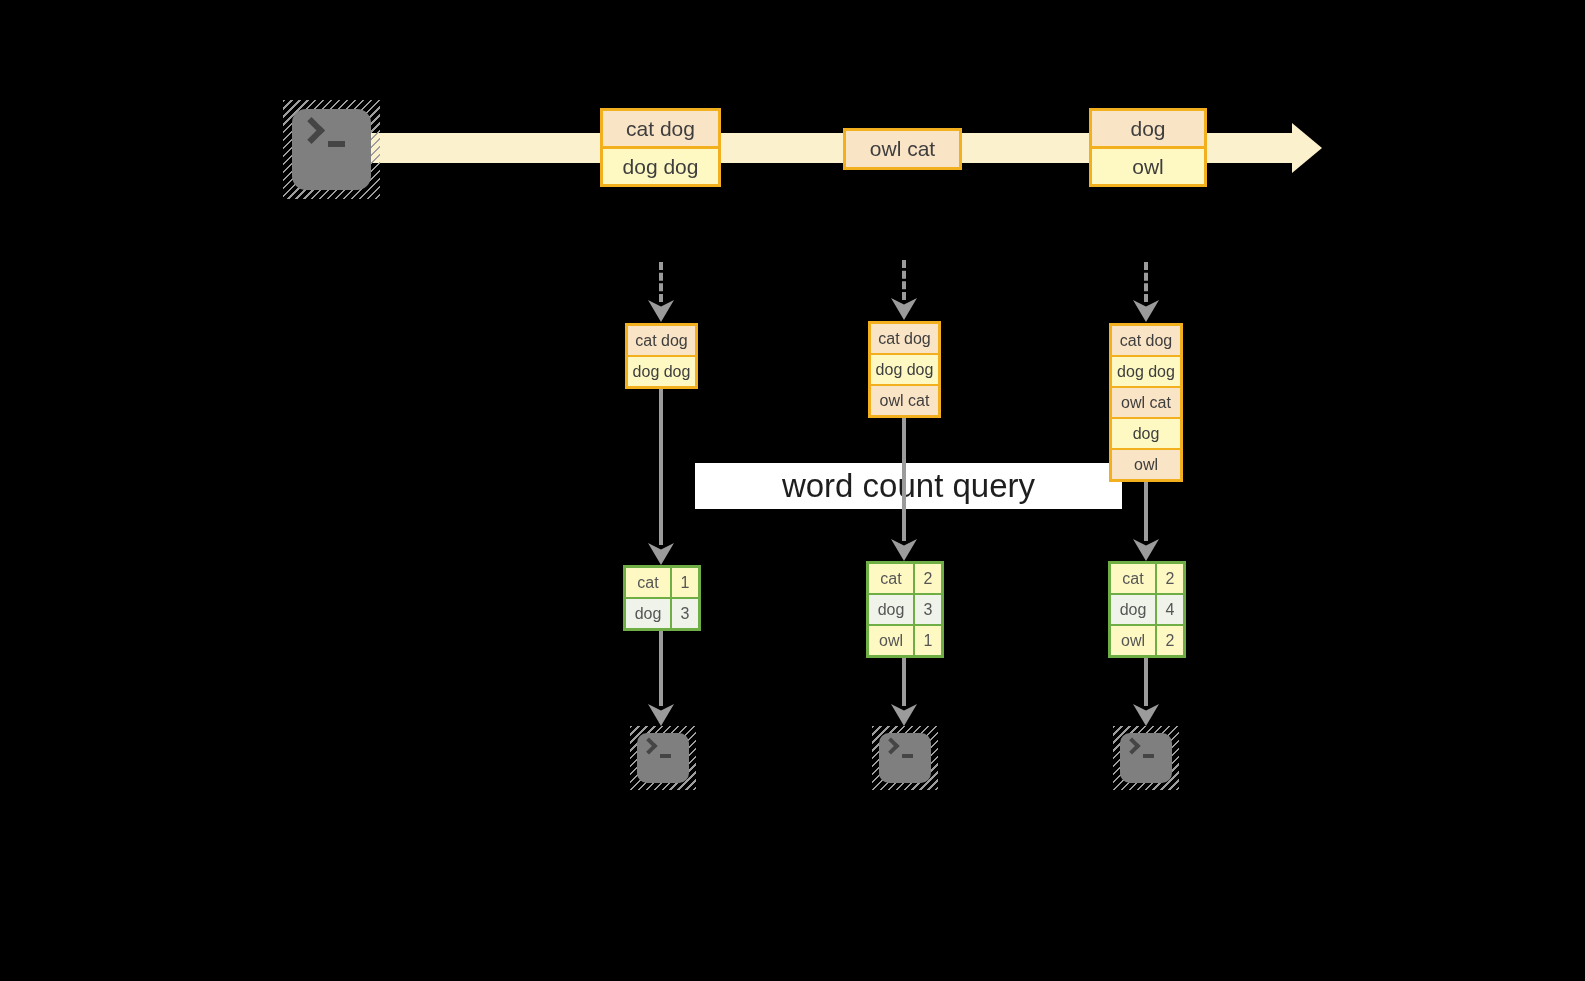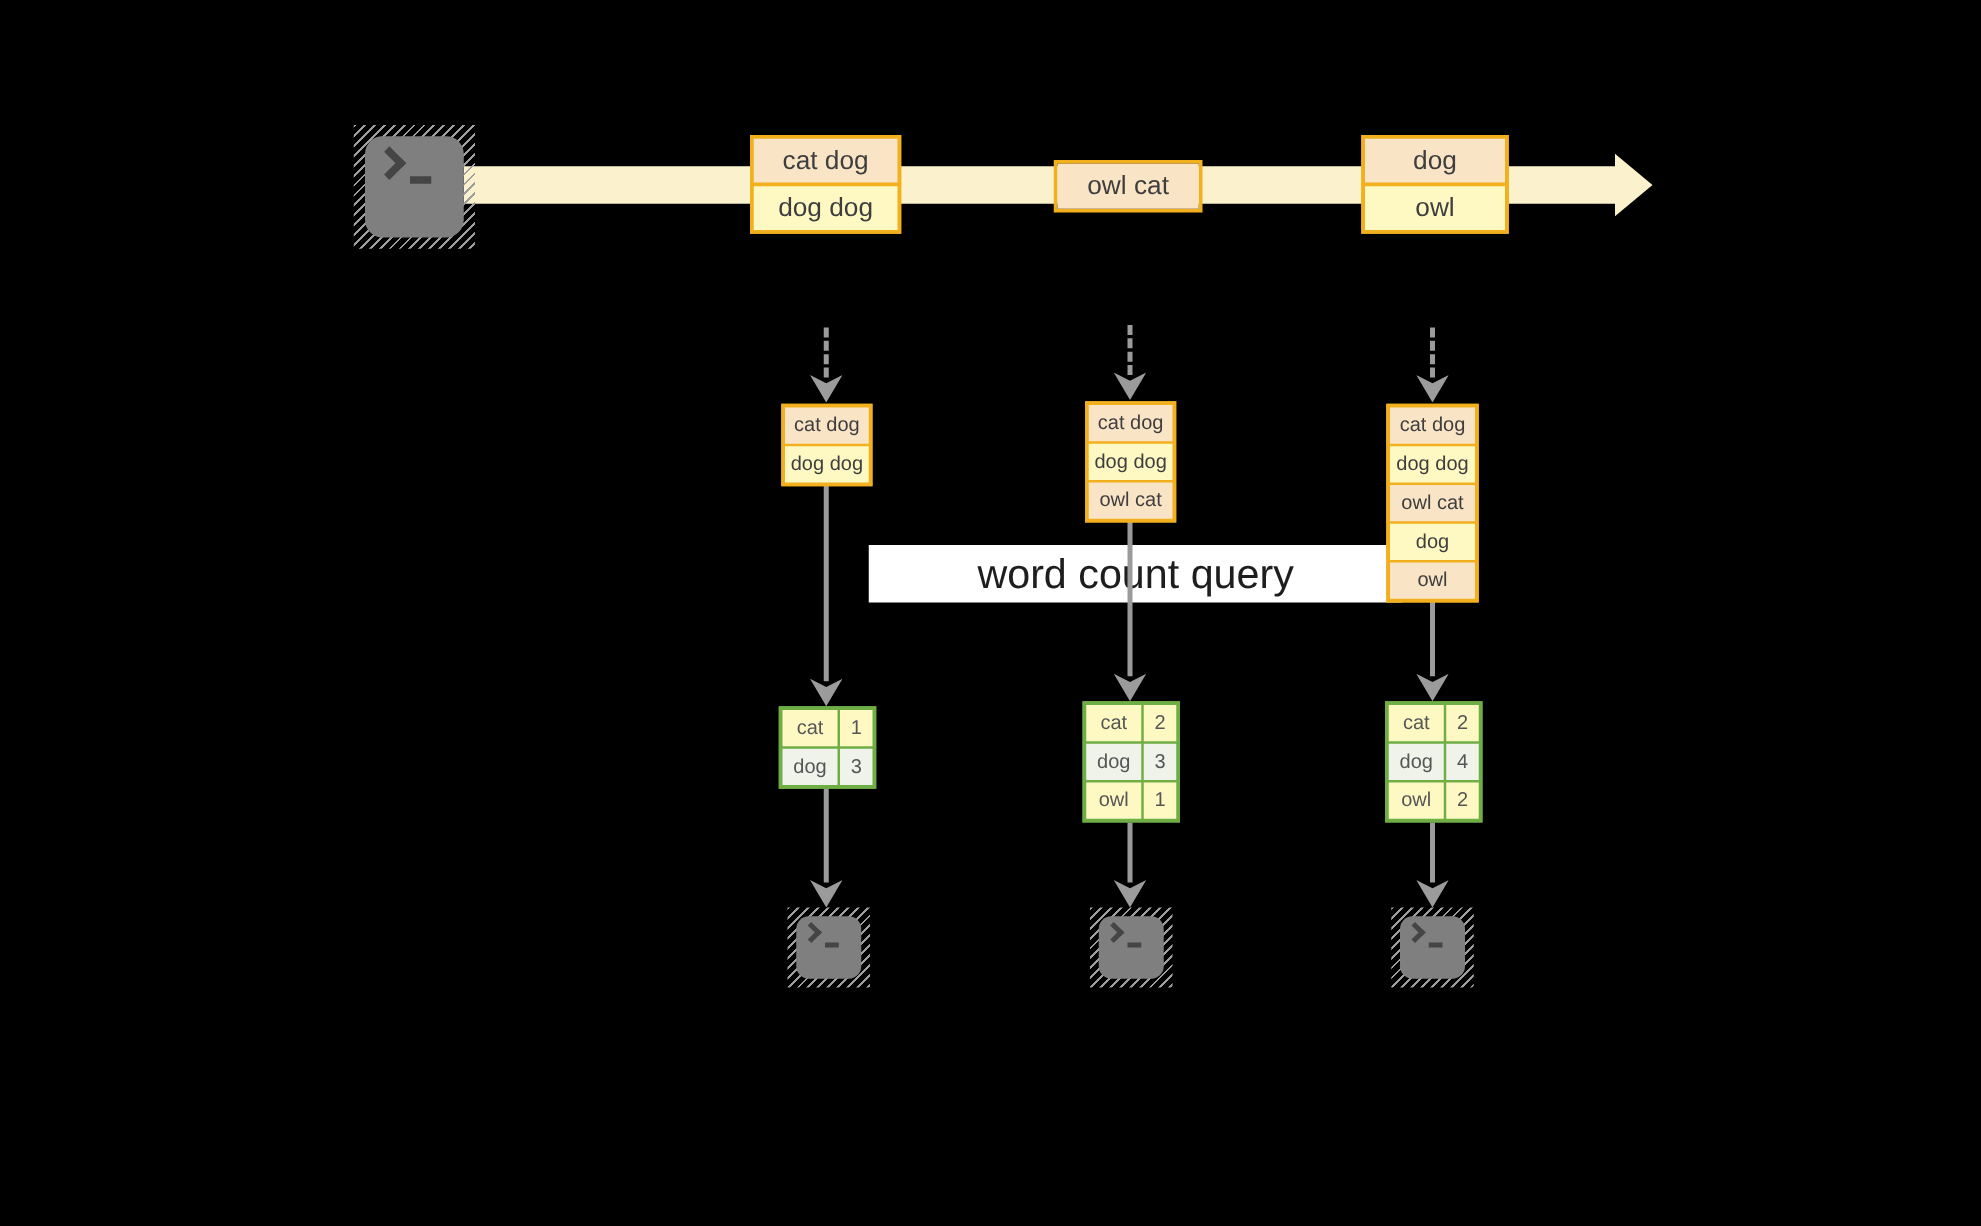--- a/index.html
+++ b/index.html
@@ -45,21 +45,21 @@
   .term-inner.big{inset:9px;border-radius:14px;}
   .term-inner.small{inset:7px;border-radius:10px;}
   .chev{position:absolute;border-style:solid;border-color:#454545;transform:rotate(-45deg);}
   .chev.big{left:10px;top:12px;width:13px;height:13px;border-width:0 6px 6px 0;}
   .chev.small{left:6px;top:7px;width:8px;height:8px;border-width:0 4px 4px 0;}
   .uscore{position:absolute;background:#454545;}
   .uscore.big{left:36px;top:32px;width:17px;height:6px;}
   .uscore.small{left:23px;top:21px;width:11px;height:4px;}
 
   
-  .banner{position:absolute;left:695px;top:436px;width:427px;height:46px;background:#FFFFFF;z-index:2;
+  .banner{position:absolute;left:695px;top:463px;width:427px;height:46px;background:#FFFFFF;z-index:2;
           display:flex;align-items:center;justify-content:center;
           font-size:33px;font-weight:300;color:#1E1E1E;}
 </style>
 </head>
 <body>
 
 <div class="canvas">
 
   <div class="band"></div>
   <div class="bandhead"></div>

